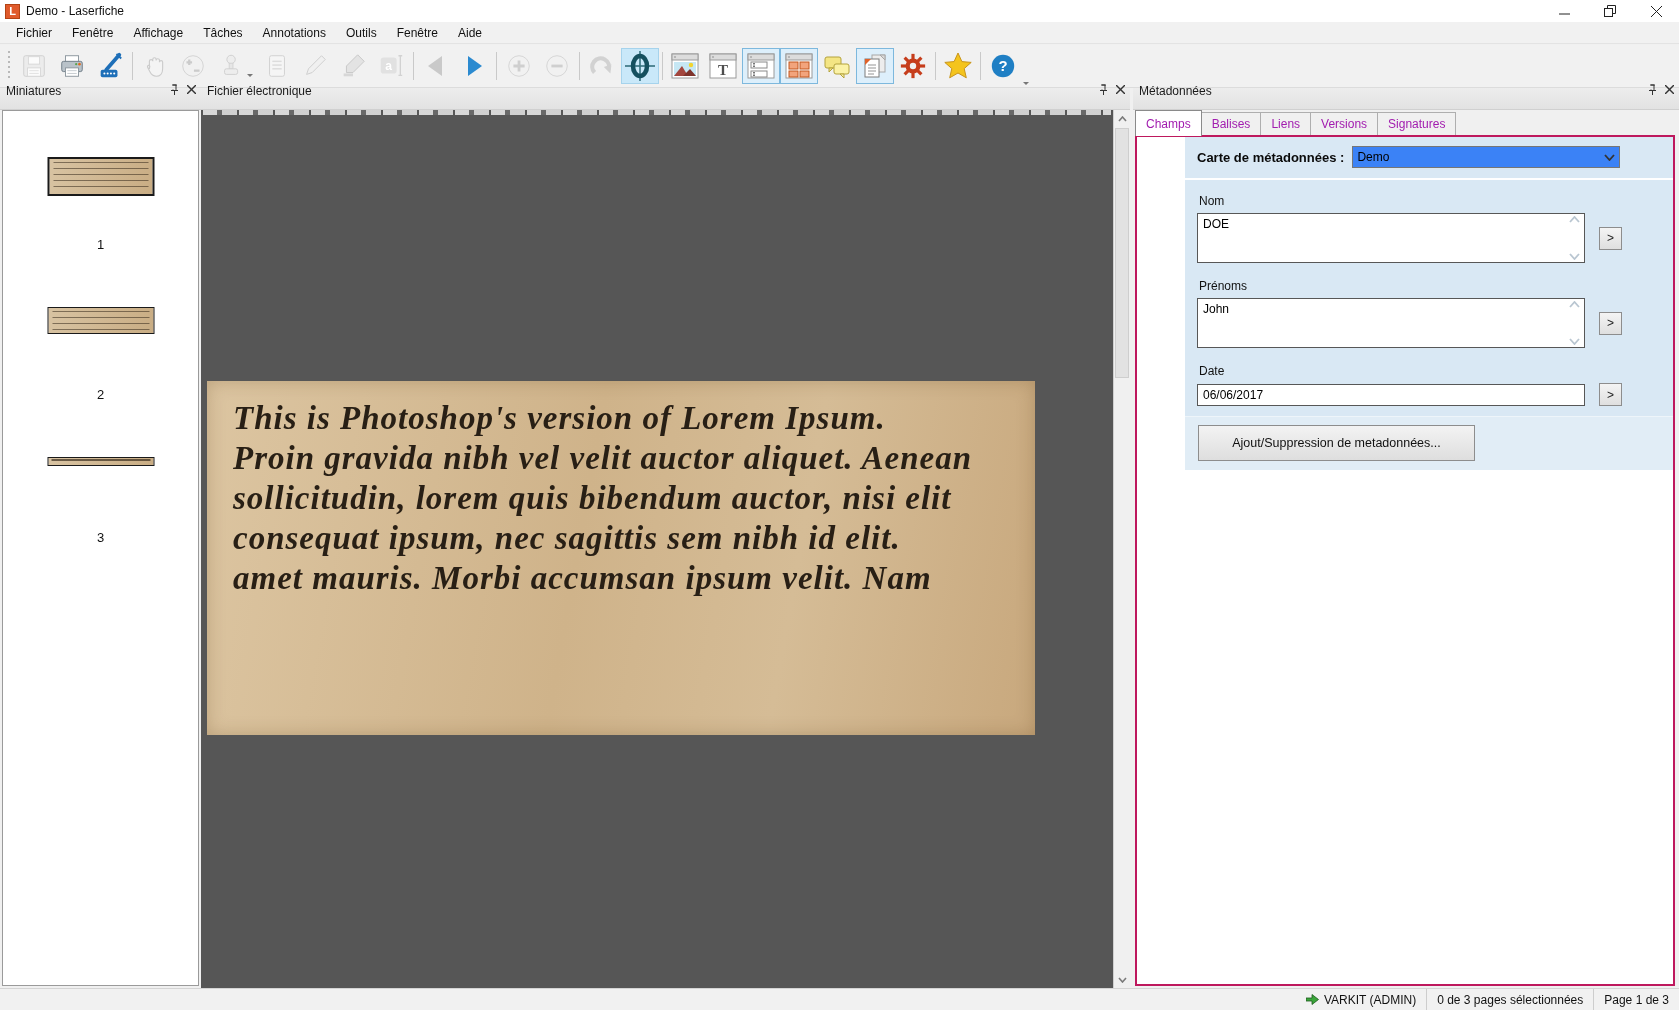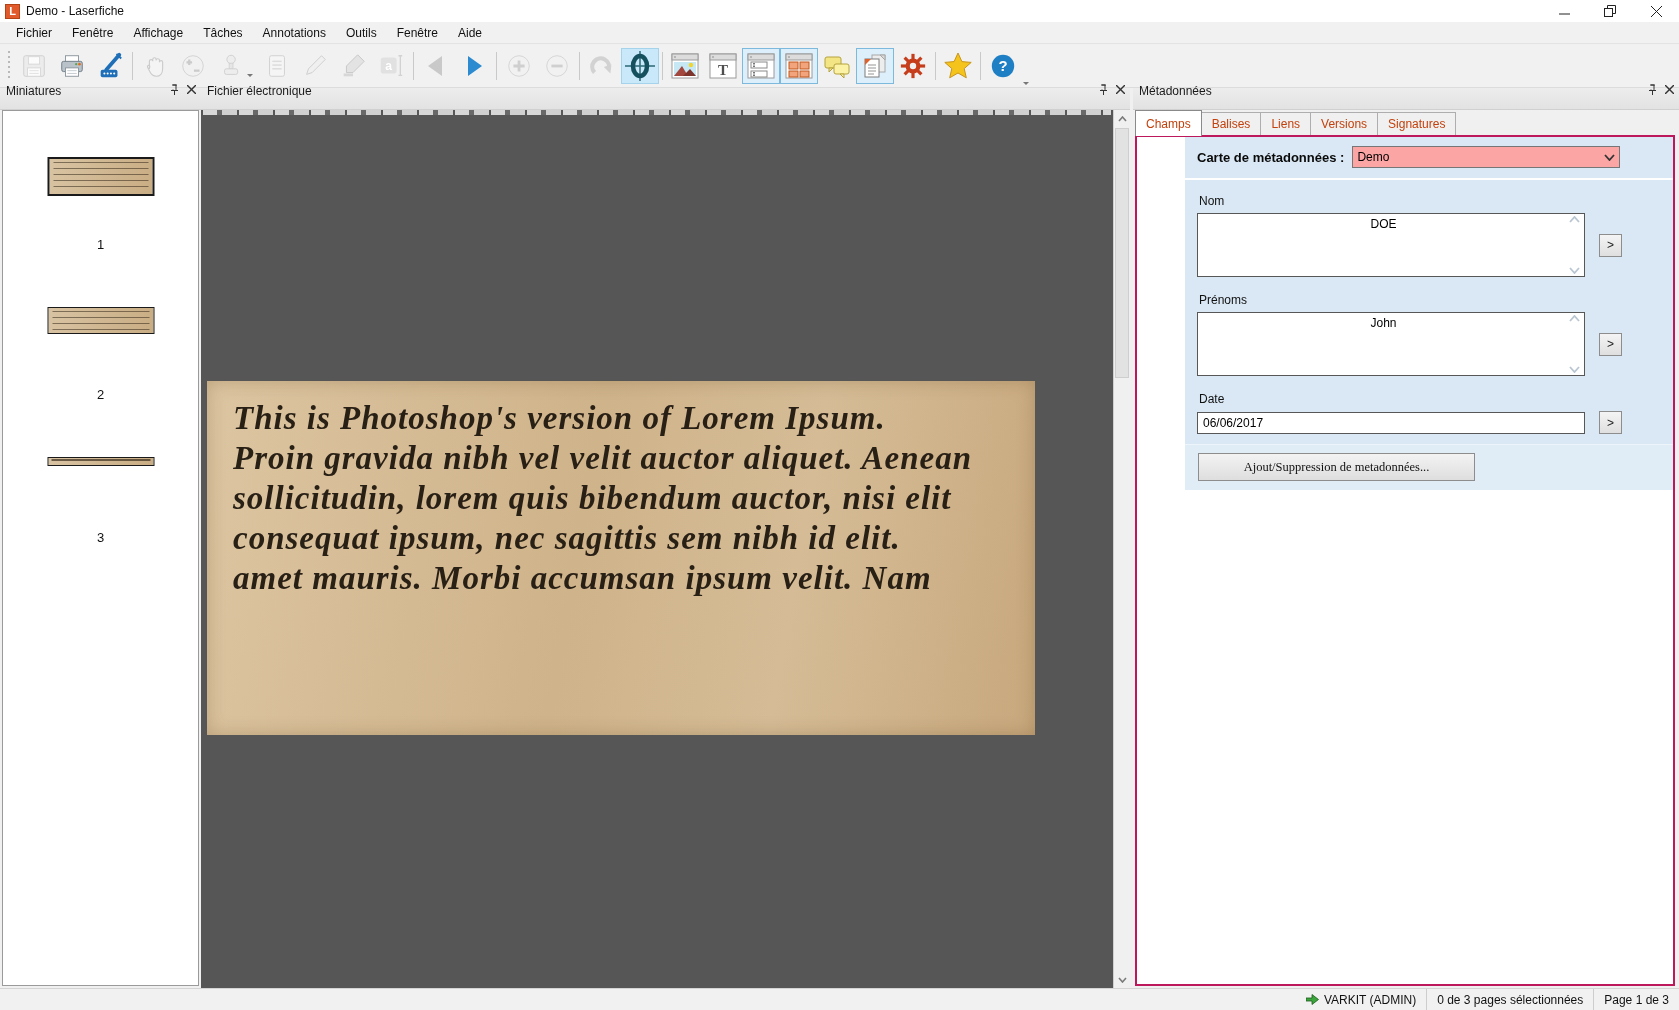--- a/index.html
+++ b/index.html
@@ -52,40 +52,40 @@
   .page { position:absolute; left:6px; top:271px; width:828px; height:354px; background:linear-gradient(100deg,#dcc5a1 0%,#cfb38a 45%,#d5bc96 70%,#c8a87d 100%); box-shadow:inset 0 0 18px rgba(90,60,20,.25); padding:17px 0 0 26px; }
   .script-line { font-family:"Liberation Serif", serif; font-style:italic; font-weight:bold; font-size:33px; line-height:40px; color:#281f15; letter-spacing:1px; white-space:nowrap; }
 
   .vscroll { position:absolute; top:22px; right:0; bottom:0; width:17px; background:#f0f0f0; border-left:1px solid #cfcfcf; }
   .varrow { position:absolute; left:0; width:100%; height:17px; display:flex; align-items:center; justify-content:center; }
   .varrow.up { top:0; } .varrow.down { bottom:0; }
   .vthumb { position:absolute; left:1px; right:1px; top:18px; height:250px; background:#e2e2e2; border:1px solid #cecece; }
 
   .panel-right { left:1133px; right:0; background:#f0f0f0; }
   .tabsrow { position:absolute; top:22px; left:2px; right:4px; height:26px; display:flex; align-items:flex-end; background:#f0f0f0; }
-  .tab { font-size:12px; padding:4px 10px 5px; background:#f0f0f0; border:1px solid #aeaeae; border-bottom:none; margin-right:-1px; color:#c2410c; position:relative; }
+  .tab { font-size:12px; padding:4px 10px 5px; background:#f0f0f0; border:1px solid #aeaeae; border-bottom:none; margin-right:-1px; color:#a21caf; position:relative; }
   .tab.active { background:#fff; z-index:2; padding-top:6px; border-color:#8a8a8a; }
   .metabox { position:absolute; top:47px; left:2px; right:4px; bottom:2px; background:#fff; border:2px solid #be185d; overflow:hidden;padding-left:48px; }
   .meta-blue { background:#d9e8f4; padding:9px 0 0 0; }
   .tmpl-row { display:flex; align-items:center; padding:0 14px 10px 12px; }
   .tmpl-label { font-size:13px; font-weight:bold; color:#0a0a0a; white-space:nowrap; }
-  .select { margin-left:8px; width:268px; height:22px; background:#fca5a5; border:1px solid #767676; display:flex; align-items:center; padding:0 4px; font-size:12px; }
+  .select { margin-left:8px; width:268px; height:22px; background:#3b82f6; border:1px solid #767676; display:flex; align-items:center; padding:0 4px; font-size:12px; }
   .select .chevwrap { margin-left:auto; }
   .divider { height:2px; background:#fff; }
   .fields-area { padding:10px 0 0 12px; }
   .f-label { font-size:12px; color:#111; margin:4px 0 5px 2px; }
   .f-row { display:flex; align-items:center; }
   .f-box { width:388px; background:#fff; border:1px solid #575757; position:relative; font-size:12px; }
-  .f-box.multiline { height:64px; padding:3px 20px 3px 5px;text-align:center; }
+  .f-box.multiline { height:50px; padding:3px 20px 3px 5px; }
   .f-box.single { height:22px; padding:3px 5px; }
   .spin { position:absolute; top:2px; right:2px; bottom:2px; width:15px; display:flex; flex-direction:column; justify-content:space-between; align-items:center; }
   .go { margin-left:14px; width:23px; height:23px; background:linear-gradient(#f4f4f4,#dfdfdf); border:1px solid #8d8d8d; font-size:12px; color:#222; display:flex; align-items:center; justify-content:center; }
   .f-gap { height:12px; }
   .btnstrip { background:#e1edf6; margin-top:10px; padding:8px 0 9px 13px; border-top:1px solid #eef5fa; }
-  .addrem { width:277px; height:28px; background:linear-gradient(#f3f3f3,#dedede); border:1px solid #8d8d8d; font-size:12.5px; color:#111; font-family:Liberation Serif, serif; }
+  .addrem { width:277px; height:36px; background:linear-gradient(#f3f3f3,#dedede); border:1px solid #8d8d8d; font-size:12.5px; color:#111; font-family:Liberation Sans, sans-serif; }
   .meta-rest { background:#fff; }
 
   
   .statusbar { position:absolute; bottom:0; left:0; right:0; height:22px; background:#f1f1f1; border-top:1px solid #d4d4d4; display:flex; align-items:flex-start; justify-content:flex-end; font-size:12px; color:#111; }
   .scell { display:flex; align-items:center; padding:0 10px; height:100%; border-left:1px solid #cdcdcd; }
   .scell:first-child { border-left:none; }
   .sicon { margin-right:5px; display:flex; }
 </style>
 </head>
 <body>

